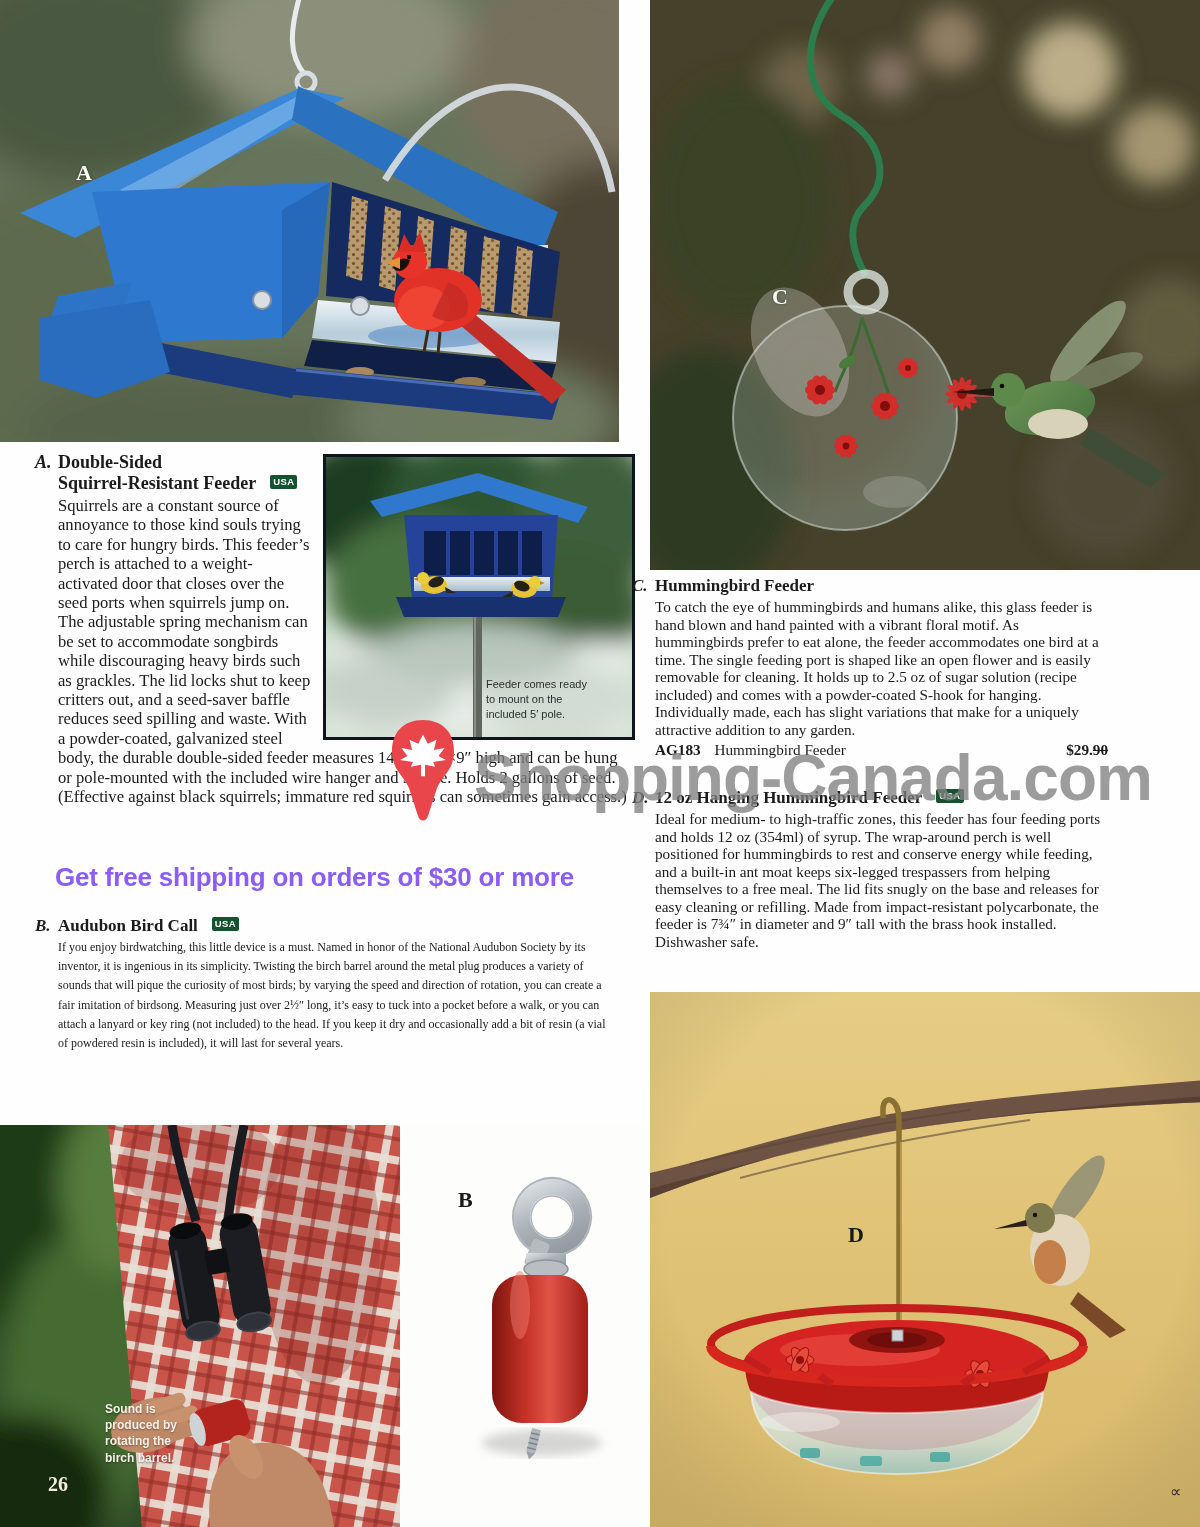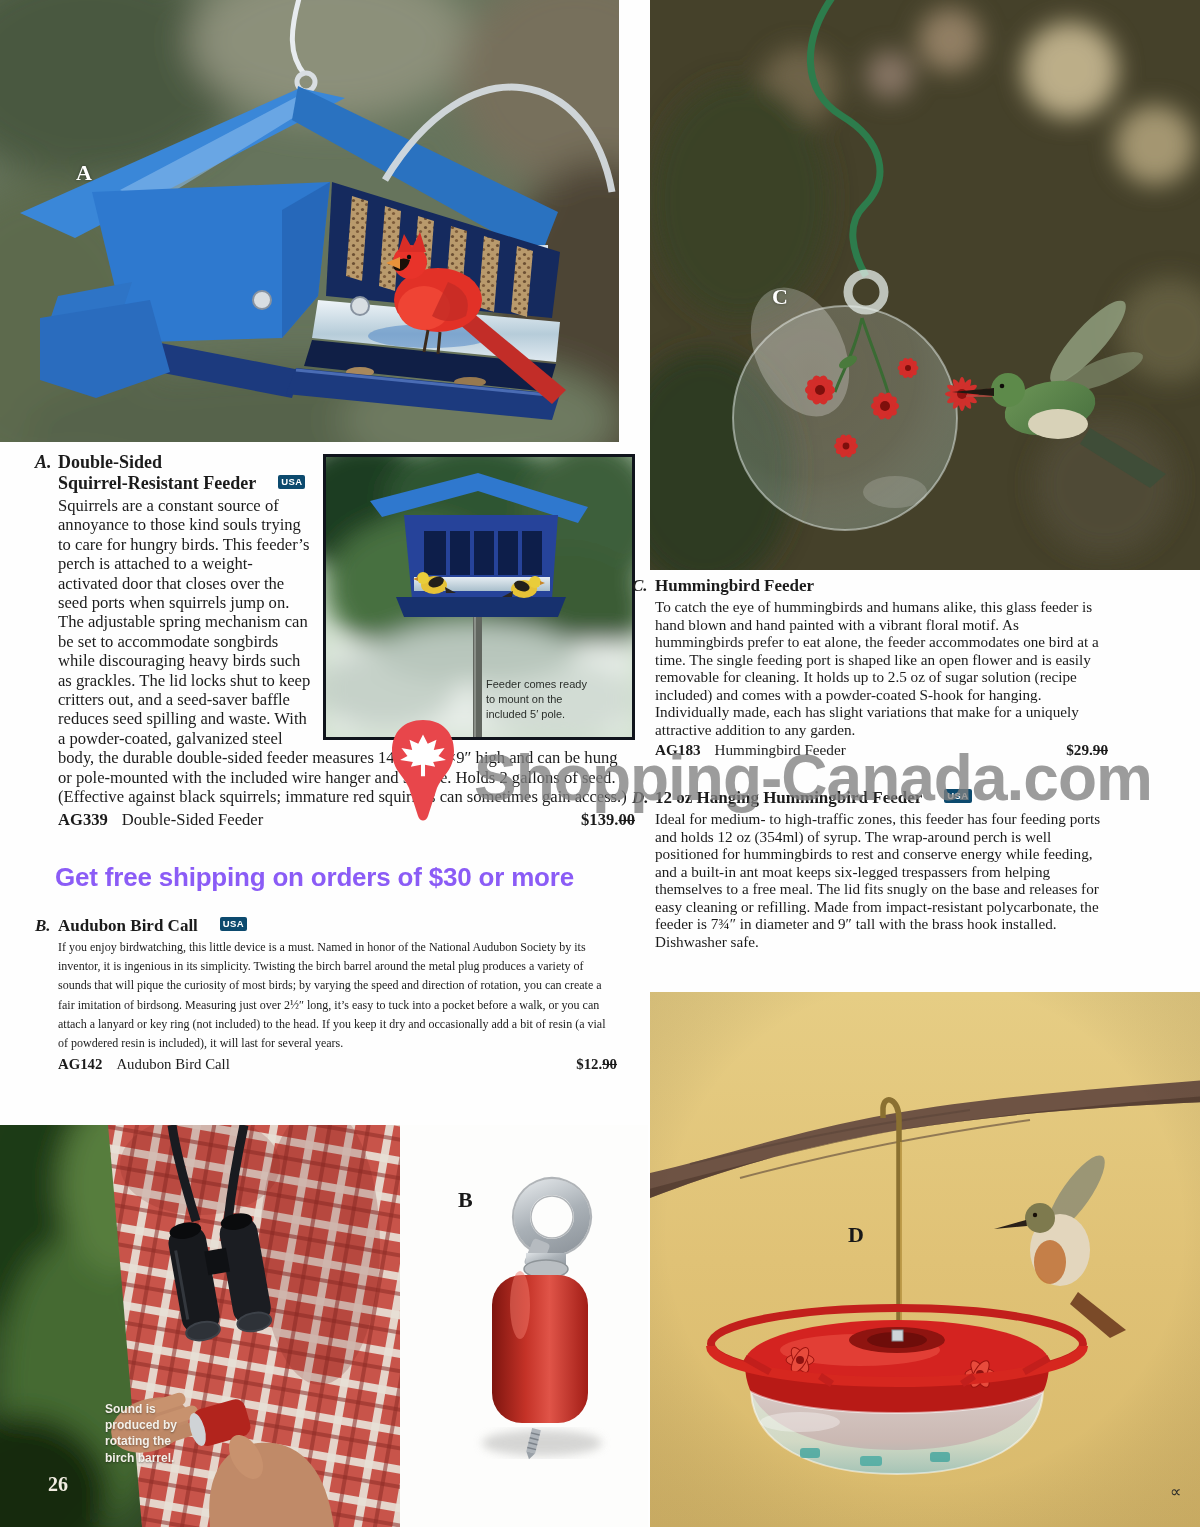--- a/index.html
+++ b/index.html
@@ -8,23 +8,23 @@
   .photo{position:absolute;overflow:hidden;background:#777;}
   .photo svg{display:block;}
   .photo-label{position:absolute;font:700 22px "Liberation Serif",serif;}
   .label-light{color:#fff;text-shadow:0 0 3px rgba(0,0,0,.45);}
   .label-dark{color:#181818;}
   .sec{position:absolute;}
   .prod-title{position:relative;font-weight:700;padding-left:23px;}
   .sec-a .prod-title{font-size:18px;line-height:21px;}
   .sec-b .prod-title,.sec-c .prod-title,.sec-d .prod-title{font-size:17px;line-height:20px;}
   .letter{position:absolute;left:0;font-style:italic;font-weight:700;}
-  .usa-badge{display:inline-block;background:#0c4a6e;color:#fff;
+  .usa-badge{display:inline-block;background:#14532d;color:#fff;
              font:700 9.5px "Liberation Sans",sans-serif;padding:1.5px 3px;border-radius:2px;
-             vertical-align:4px;margin-left:22px;letter-spacing:.4px;}
+             vertical-align:4px;margin-left:14px;letter-spacing:.4px;}
   .body-text{padding-left:23px;margin-top:2px;text-align:left;}
   .sec-a .body-text{font-size:16.6px;line-height:19.4px;}
   .sec-b .body-text{font-size:12px;line-height:19.2px;}
   .sec-c .body-text,.sec-d .body-text{font-size:15.2px;line-height:17.5px;}
   .sku-row{display:flex;font-weight:700;padding-left:23px;margin-top:3px;}
   .sec-a .sku-row{font-size:16.6px;}
   .sec-b .sku-row{font-size:14.8px;}
   .sec-c .sku-row,.sec-d .sku-row{font-size:15.2px;}
   .sku-name{font-weight:400;margin-left:14px;}
   .price{margin-left:auto;}
@@ -277,40 +277,30 @@
 included 5′ pole.</div>
     </div>
     <div class="prod-title">
       <span class="letter">A.</span>
       <span>Double-Sided</span>
     </div>
     <div class="prod-title">
       <span>Squirrel-Resistant Feeder</span><span class="usa-badge">USA</span>
     </div>
     <div class="body-text">Squirrels are a constant source of annoyance to those kind souls trying to care for hungry birds. This feeder’s perch is attached to a weight-activated door that closes over the seed ports when squirrels jump on. The adjustable spring mechanism can be set to accommodate songbirds while discouraging heavy birds such as grackles. The lid locks shut to keep critters out, and a seed-saver baffle reduces seed spilling and waste. With a powder-coated, galvanized steel body, the durable double-sided feeder measures 14½″×12″×9″ high and can be hung or pole-mounted with the included wire hanger and 5′ pole. Holds 2 gallons of seed. (Effective against black squirrels; immature red squirrels can sometimes gain access.)</div>
-    <div class="sku-row">
-      <span>AG339</span>
-      <span class="sku-name">Double-Sided Feeder</span>
-      <span class="price"><span>$139.</span><span class="cents">00</span></span>
-    </div>
   </div>
 
   <div class="banner">Get free shipping on orders of $30 or more</div>
 
   <div class="sec sec-b" style="left:35px;top:916px;width:582px;">
     <div class="prod-title">
       <span class="letter">B.</span>
       <span>Audubon Bird Call</span><span class="usa-badge">USA</span>
     </div>
     <div class="body-text">If you enjoy birdwatching, this little device is a must. Named in honor of the National Audubon Society by its inventor, it is ingenious in its simplicity. Twisting the birch barrel around the metal plug produces a variety of sounds that will pique the curiosity of most birds; by varying the speed and direction of rotation, you can create a fair imitation of birdsong. Measuring just over 2½″ long, it’s easy to tuck into a pocket before a walk, or you can attach a lanyard or key ring (not included) to the head. If you keep it dry and occasionally add a bit of resin (a vial of powdered resin is included), it will last for several years.</div>
-    <div class="sku-row">
-      <span>AG142</span>
-      <span class="sku-name">Audubon Bird Call</span>
-      <span class="price"><span>$12.</span><span class="cents">90</span></span>
-    </div>
   </div>
 
   <div class="sec sec-c" style="left:632px;top:576px;width:476px;">
     <div class="prod-title">
       <span class="letter">C.</span>
       <span>Hummingbird Feeder</span>
     </div>
     <div class="body-text">To catch the eye of hummingbirds and humans alike, this glass feeder is hand blown and hand painted with a vibrant floral motif. As hummingbirds prefer to eat alone, the feeder accommodates one bird at a time. The single feeding port is shaped like an open flower and is easily removable for cleaning. It holds up to 2.5 oz of sugar solution (recipe included) and comes with a powder-coated S-hook for hanging. Individually made, each has slight variations that make for a uniquely attractive addition to any garden.</div>
     <div class="sku-row">
       <span>AG183</span>

